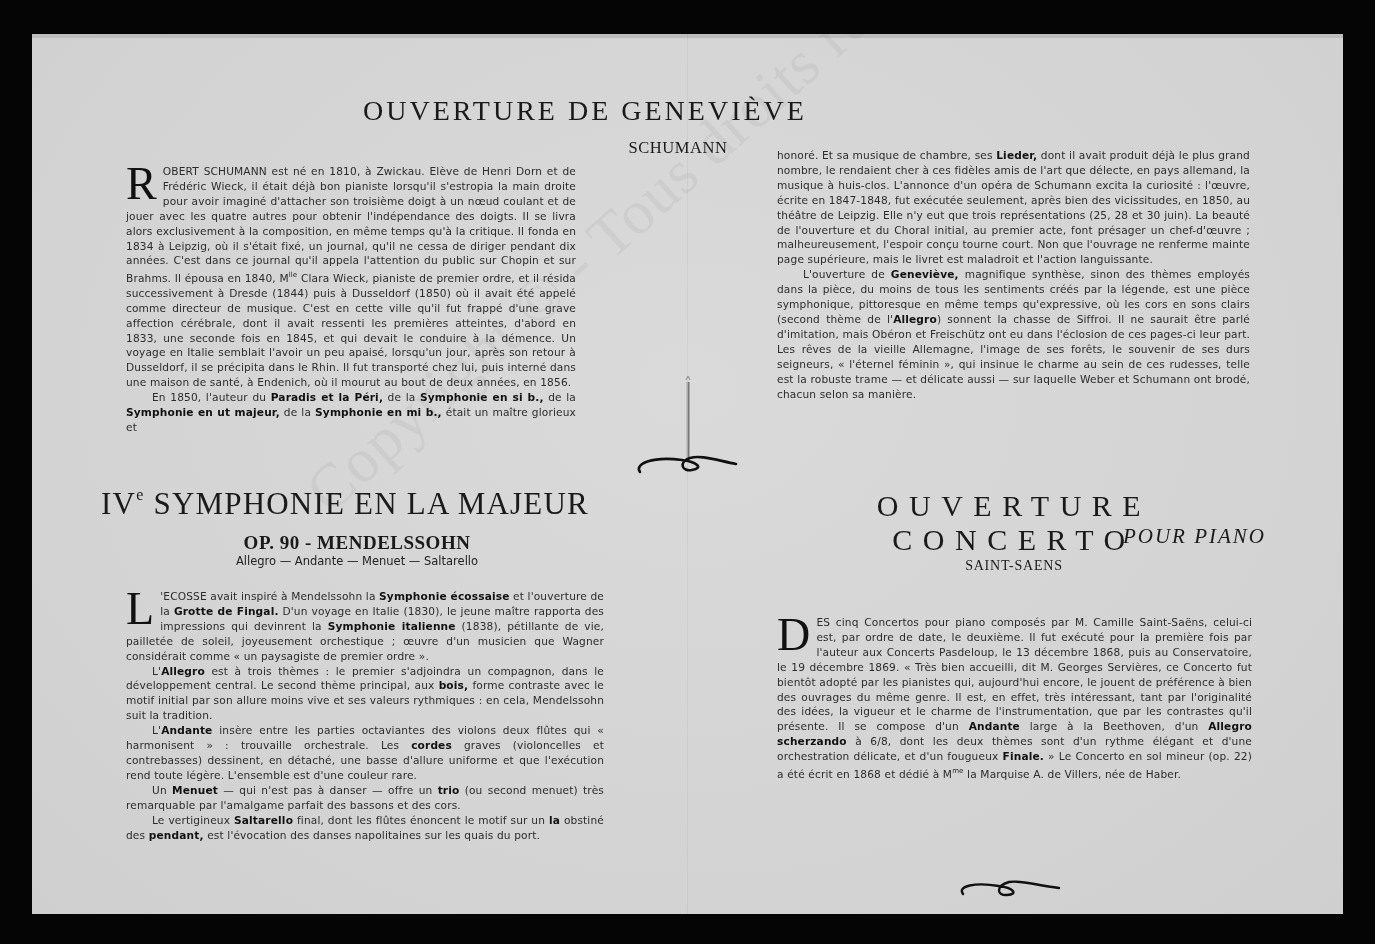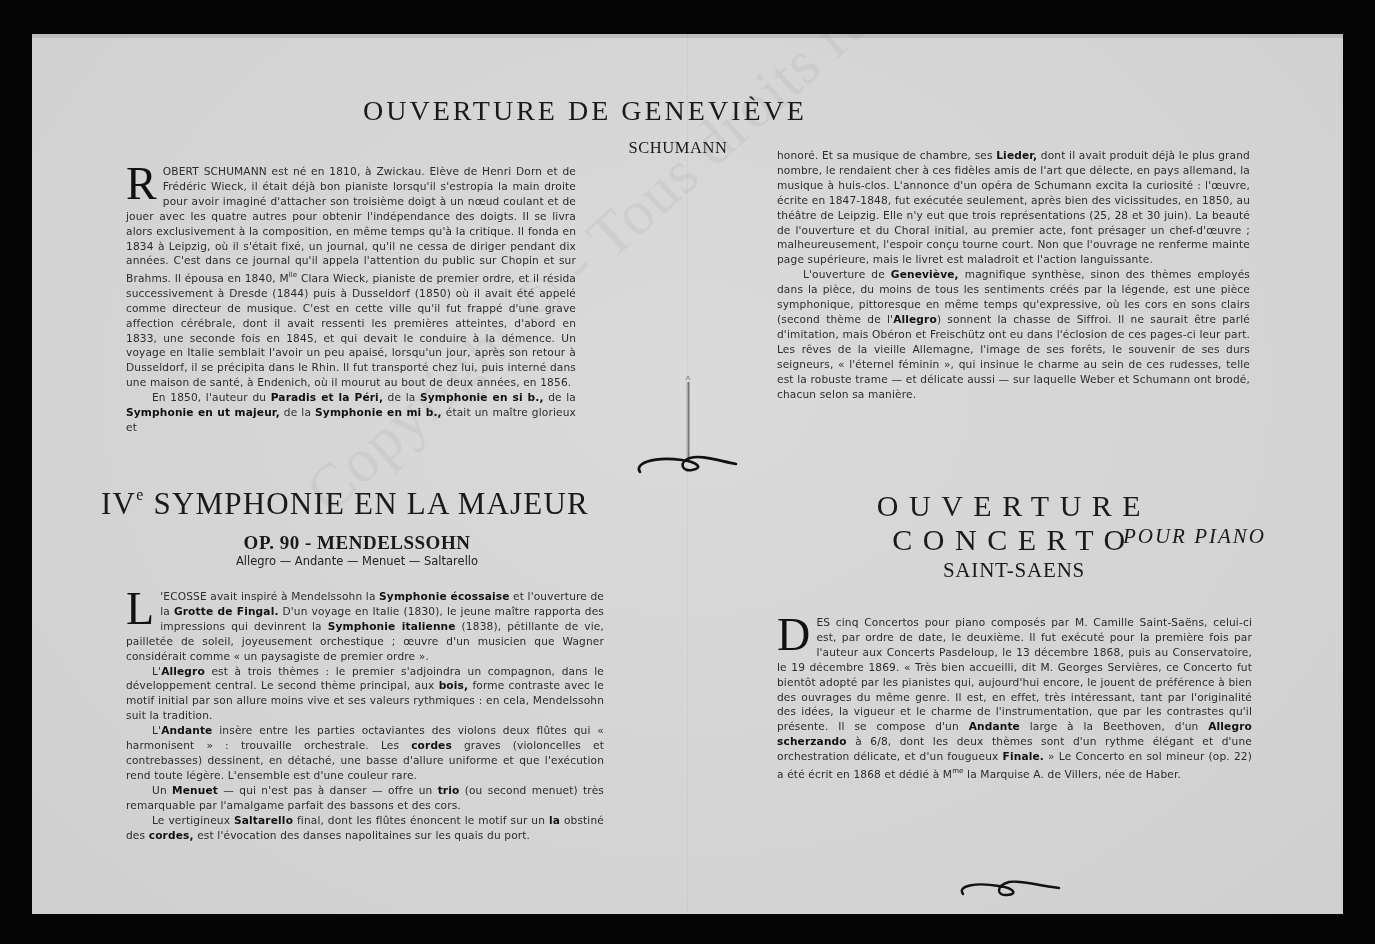--- a/index.html
+++ b/index.html
@@ -100,21 +100,21 @@
       left: 730px; width: 504px; top: 490px;
       text-align: right;
       font-size: 21px;
       font-style: italic;
       letter-spacing: 2px;
     }
     .sub-saint {
       position: absolute;
       left: 730px; width: 504px; top: 524px;
       text-align: center;
-      font-size: 21px;
+      font-size: 14px;
       letter-spacing: 0.8px;
     }
     .c-col { left: 745px; top: 581px; width: 475px; }
 
     .ornament { position: absolute; }
     .watermark {
       position: absolute;
       left: 260px; top: 440px;
       transform: rotate(-42deg);
       transform-origin: left top;
@@ -156,21 +156,21 @@
   </svg>
 
   <div class="title-mendel serif"><span>IV</span><sup>e</sup><span> SYMPHONIE EN LA MAJEUR</span></div>
   <div class="sub-mendel serif">OP. 90 - MENDELSSOHN</div>
   <div class="movements">Allegro — Andante — Menuet — Saltarello</div>
   <div class="col sans m-col">
       <p><span class="dropcap">L</span><span>'ECOSSE avait inspiré à Mendelssohn la </span><b>Symphonie écossaise</b><span> et l'ouverture de la </span><b>Grotte de Fingal.</b><span> D'un voyage en Italie (1830), le jeune maître rapporta des impressions qui devinrent la </span><b>Symphonie italienne</b><span> (1838), pétillante de vie, pailletée de soleil, joyeusement orchestique ; œuvre d'un musicien que Wagner considérait comme « un paysagiste de premier ordre ».</span></p>
       <p class="indent"><span>L'</span><b>Allegro</b><span> est à trois thèmes : le premier s'adjoindra un compagnon, dans le développement central. Le second thème principal, aux </span><b>bois,</b><span> forme contraste avec le motif initial par son allure moins vive et ses valeurs rythmiques : en cela, Mendelssohn suit la tradition.</span></p>
       <p class="indent"><span>L'</span><b>Andante</b><span> insère entre les parties octaviantes des violons deux flûtes qui « harmonisent » : trouvaille orchestrale. Les </span><b>cordes</b><span> graves (violoncelles et contrebasses) dessinent, en détaché, une basse d'allure uniforme et que l'exécution rend toute légère. L'ensemble est d'une couleur rare.</span></p>
       <p class="indent"><span>Un </span><b>Menuet</b><span> — qui n'est pas à danser — offre un </span><b>trio</b><span> (ou second menuet) très remarquable par l'amalgame parfait des bassons et des cors.</span></p>
-      <p class="indent"><span>Le vertigineux </span><b>Saltarello</b><span> final, dont les flûtes énoncent le motif sur un </span><b>la</b><span> obstiné des </span><b>cordes,</b><span> est l'évocation des danses napolitaines sur les quais du port.</span></p>
+      <p class="indent"><span>Le vertigineux </span><b>Saltarello</b><span> final, dont les flûtes énoncent le motif sur un </span><b>la</b><span> obstiné des </span><b>pendant,</b><span> est l'évocation des danses napolitaines sur les quais du port.</span></p>
     </div>
 
   <div class="title-concerto serif">OUVERTURE CONCERTO</div>
   <div class="sub-pour serif">POUR PIANO</div>
   <div class="sub-saint serif">SAINT-SAENS</div>
   <div class="col sans c-col">
       <p><span class="dropcap">D</span><span>ES cinq Concertos pour piano composés par M. Camille Saint-Saëns, celui-ci est, par ordre de date, le deuxième. Il fut exécuté pour la première fois par l'auteur aux Concerts Pasdeloup, le 13 décembre 1868, puis au Conservatoire, le 19 décembre 1869. « Très bien accueilli, dit M. Georges Servières, ce Concerto fut bientôt adopté par les pianistes qui, aujourd'hui encore, le jouent de préférence à bien des ouvrages du même genre. Il est, en effet, très intéressant, tant par l'originalité des idées, la vigueur et le charme de l'instrumentation, que par les contrastes qu'il présente. Il se compose d'un </span><b>Andante</b><span> large à la Beethoven, d'un </span><b>Allegro scherzando</b><span> à 6/8, dont les deux thèmes sont d'un rythme élégant et d'une orchestration délicate, et d'un fougueux </span><b>Finale.</b><span> » Le Concerto en sol mineur (op. 22) a été écrit en 1868 et dédié à M</span><sup style="font-size: 7px;">me</sup><span> la Marquise A. de Villers, née de Haber.</span></p>
     </div>
 
   <svg class="ornament" style="left:925px; top:836px;" width="110" height="30" viewBox="0 0 110 30">

